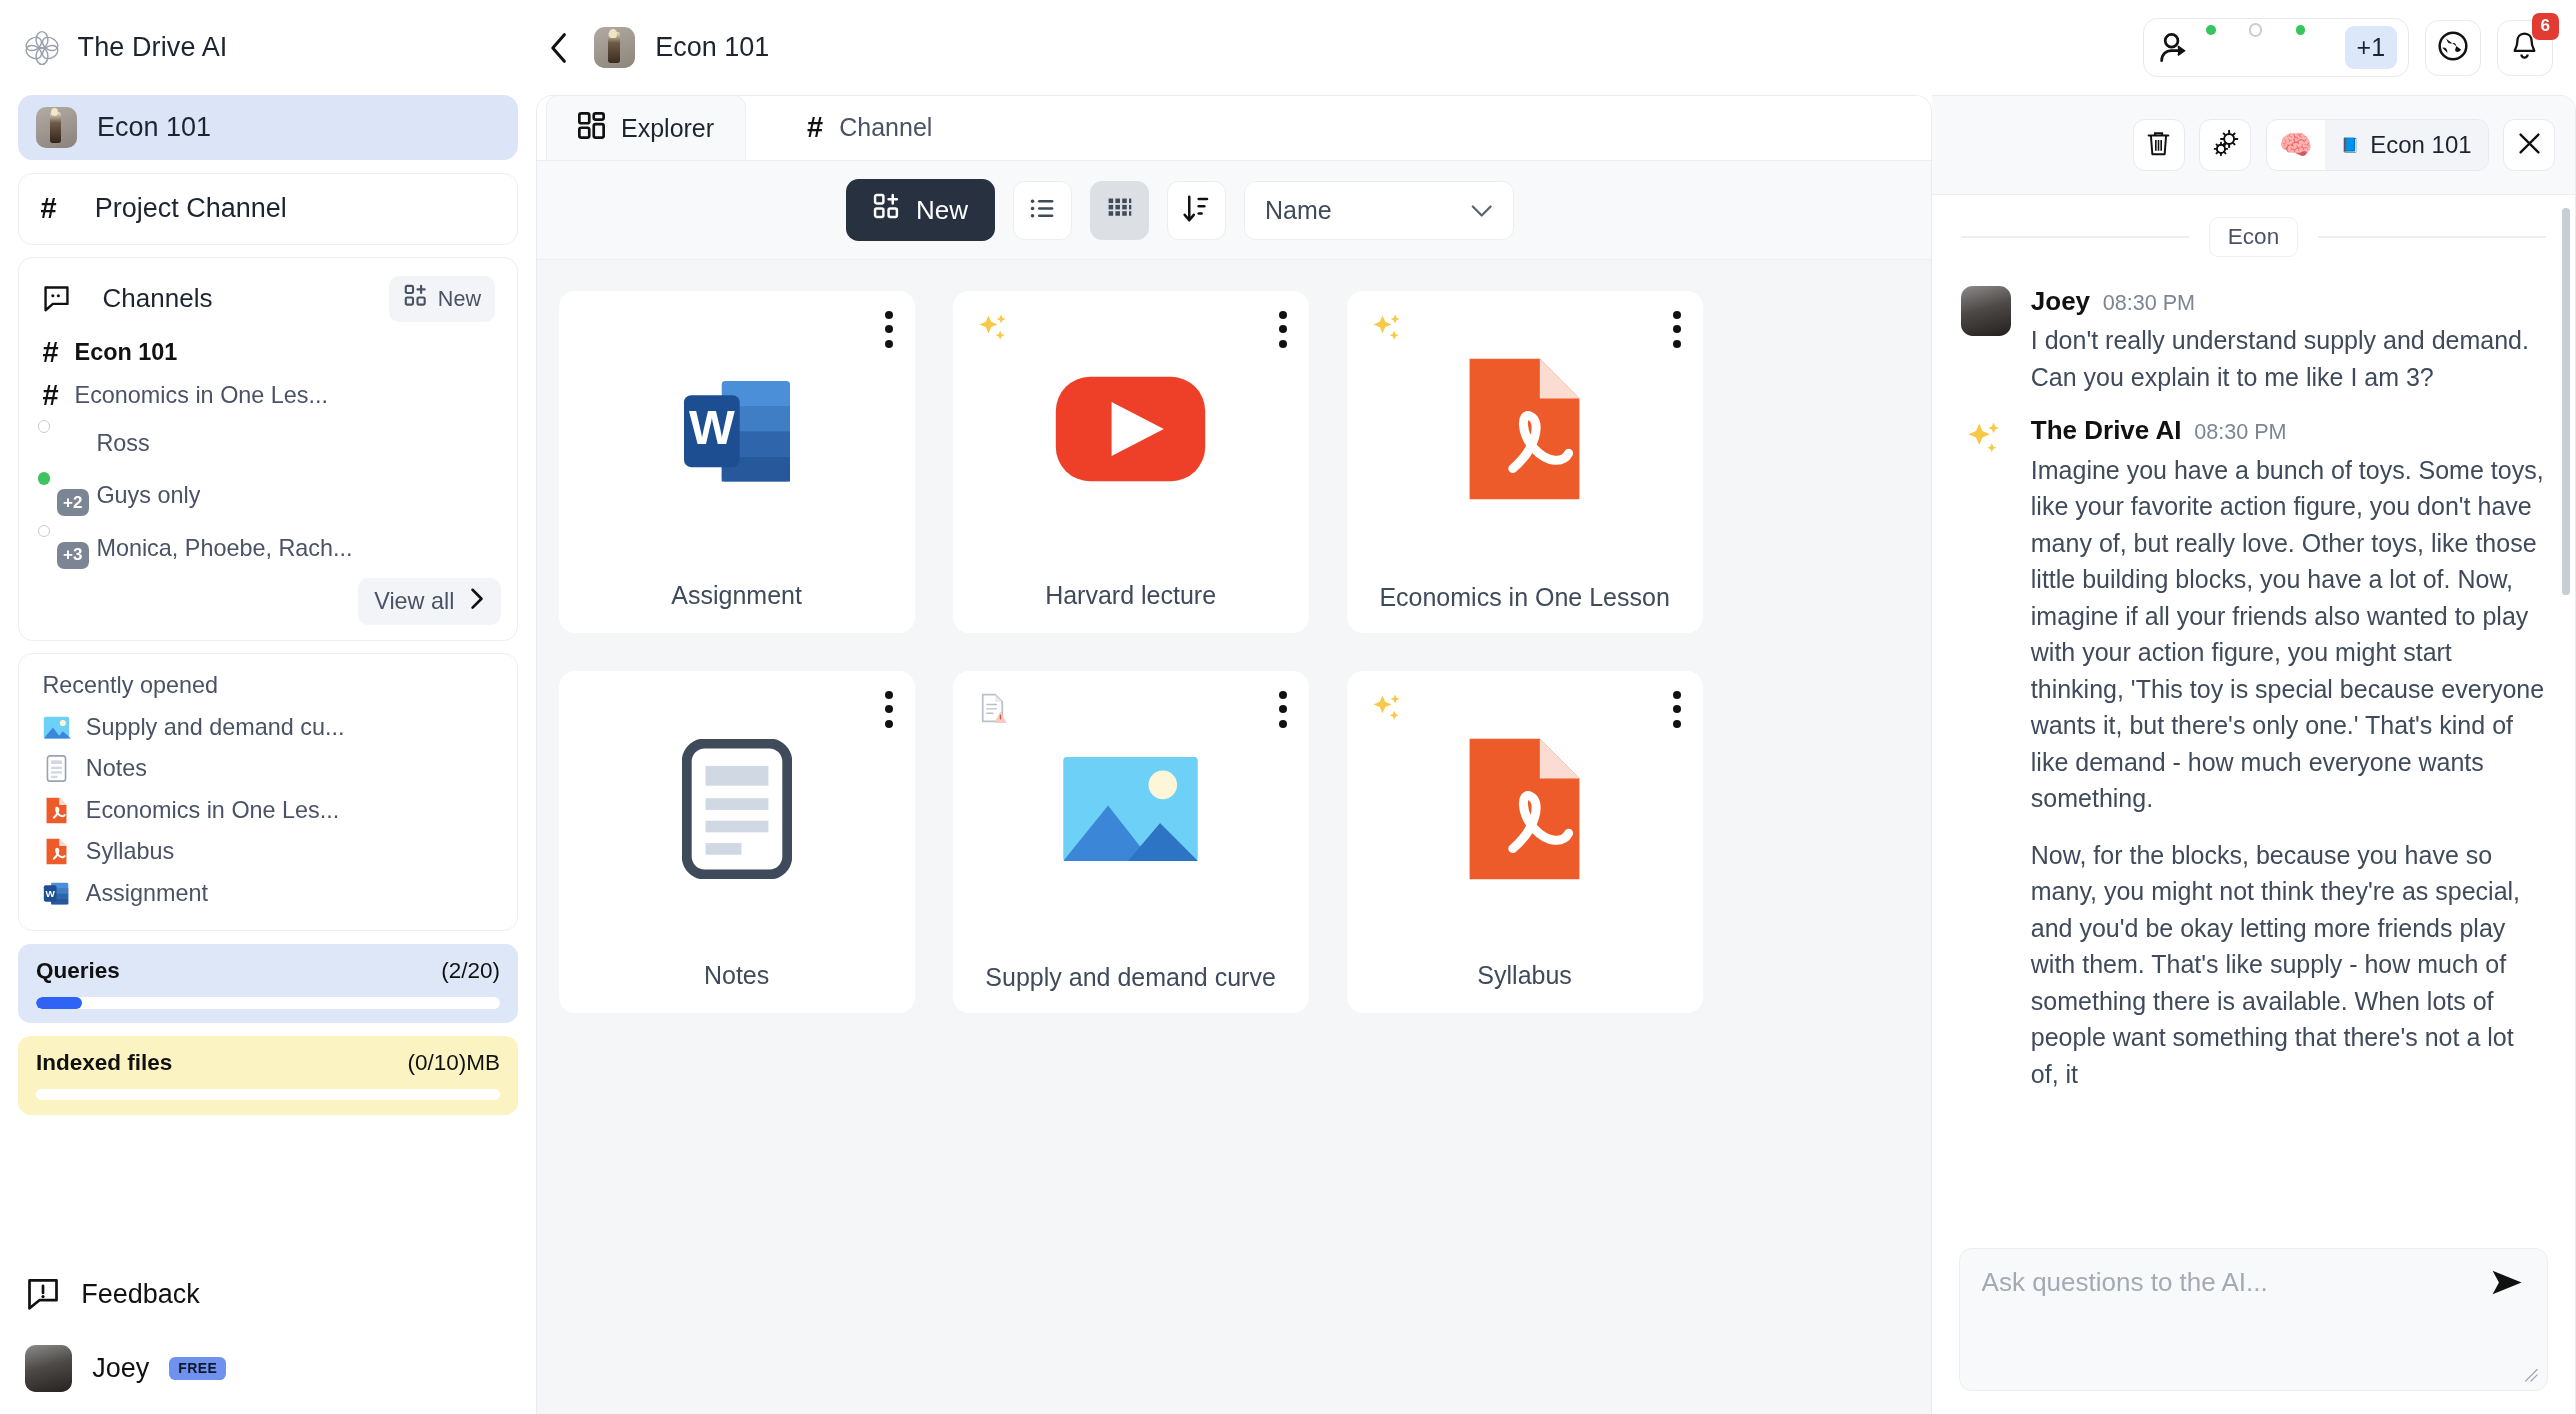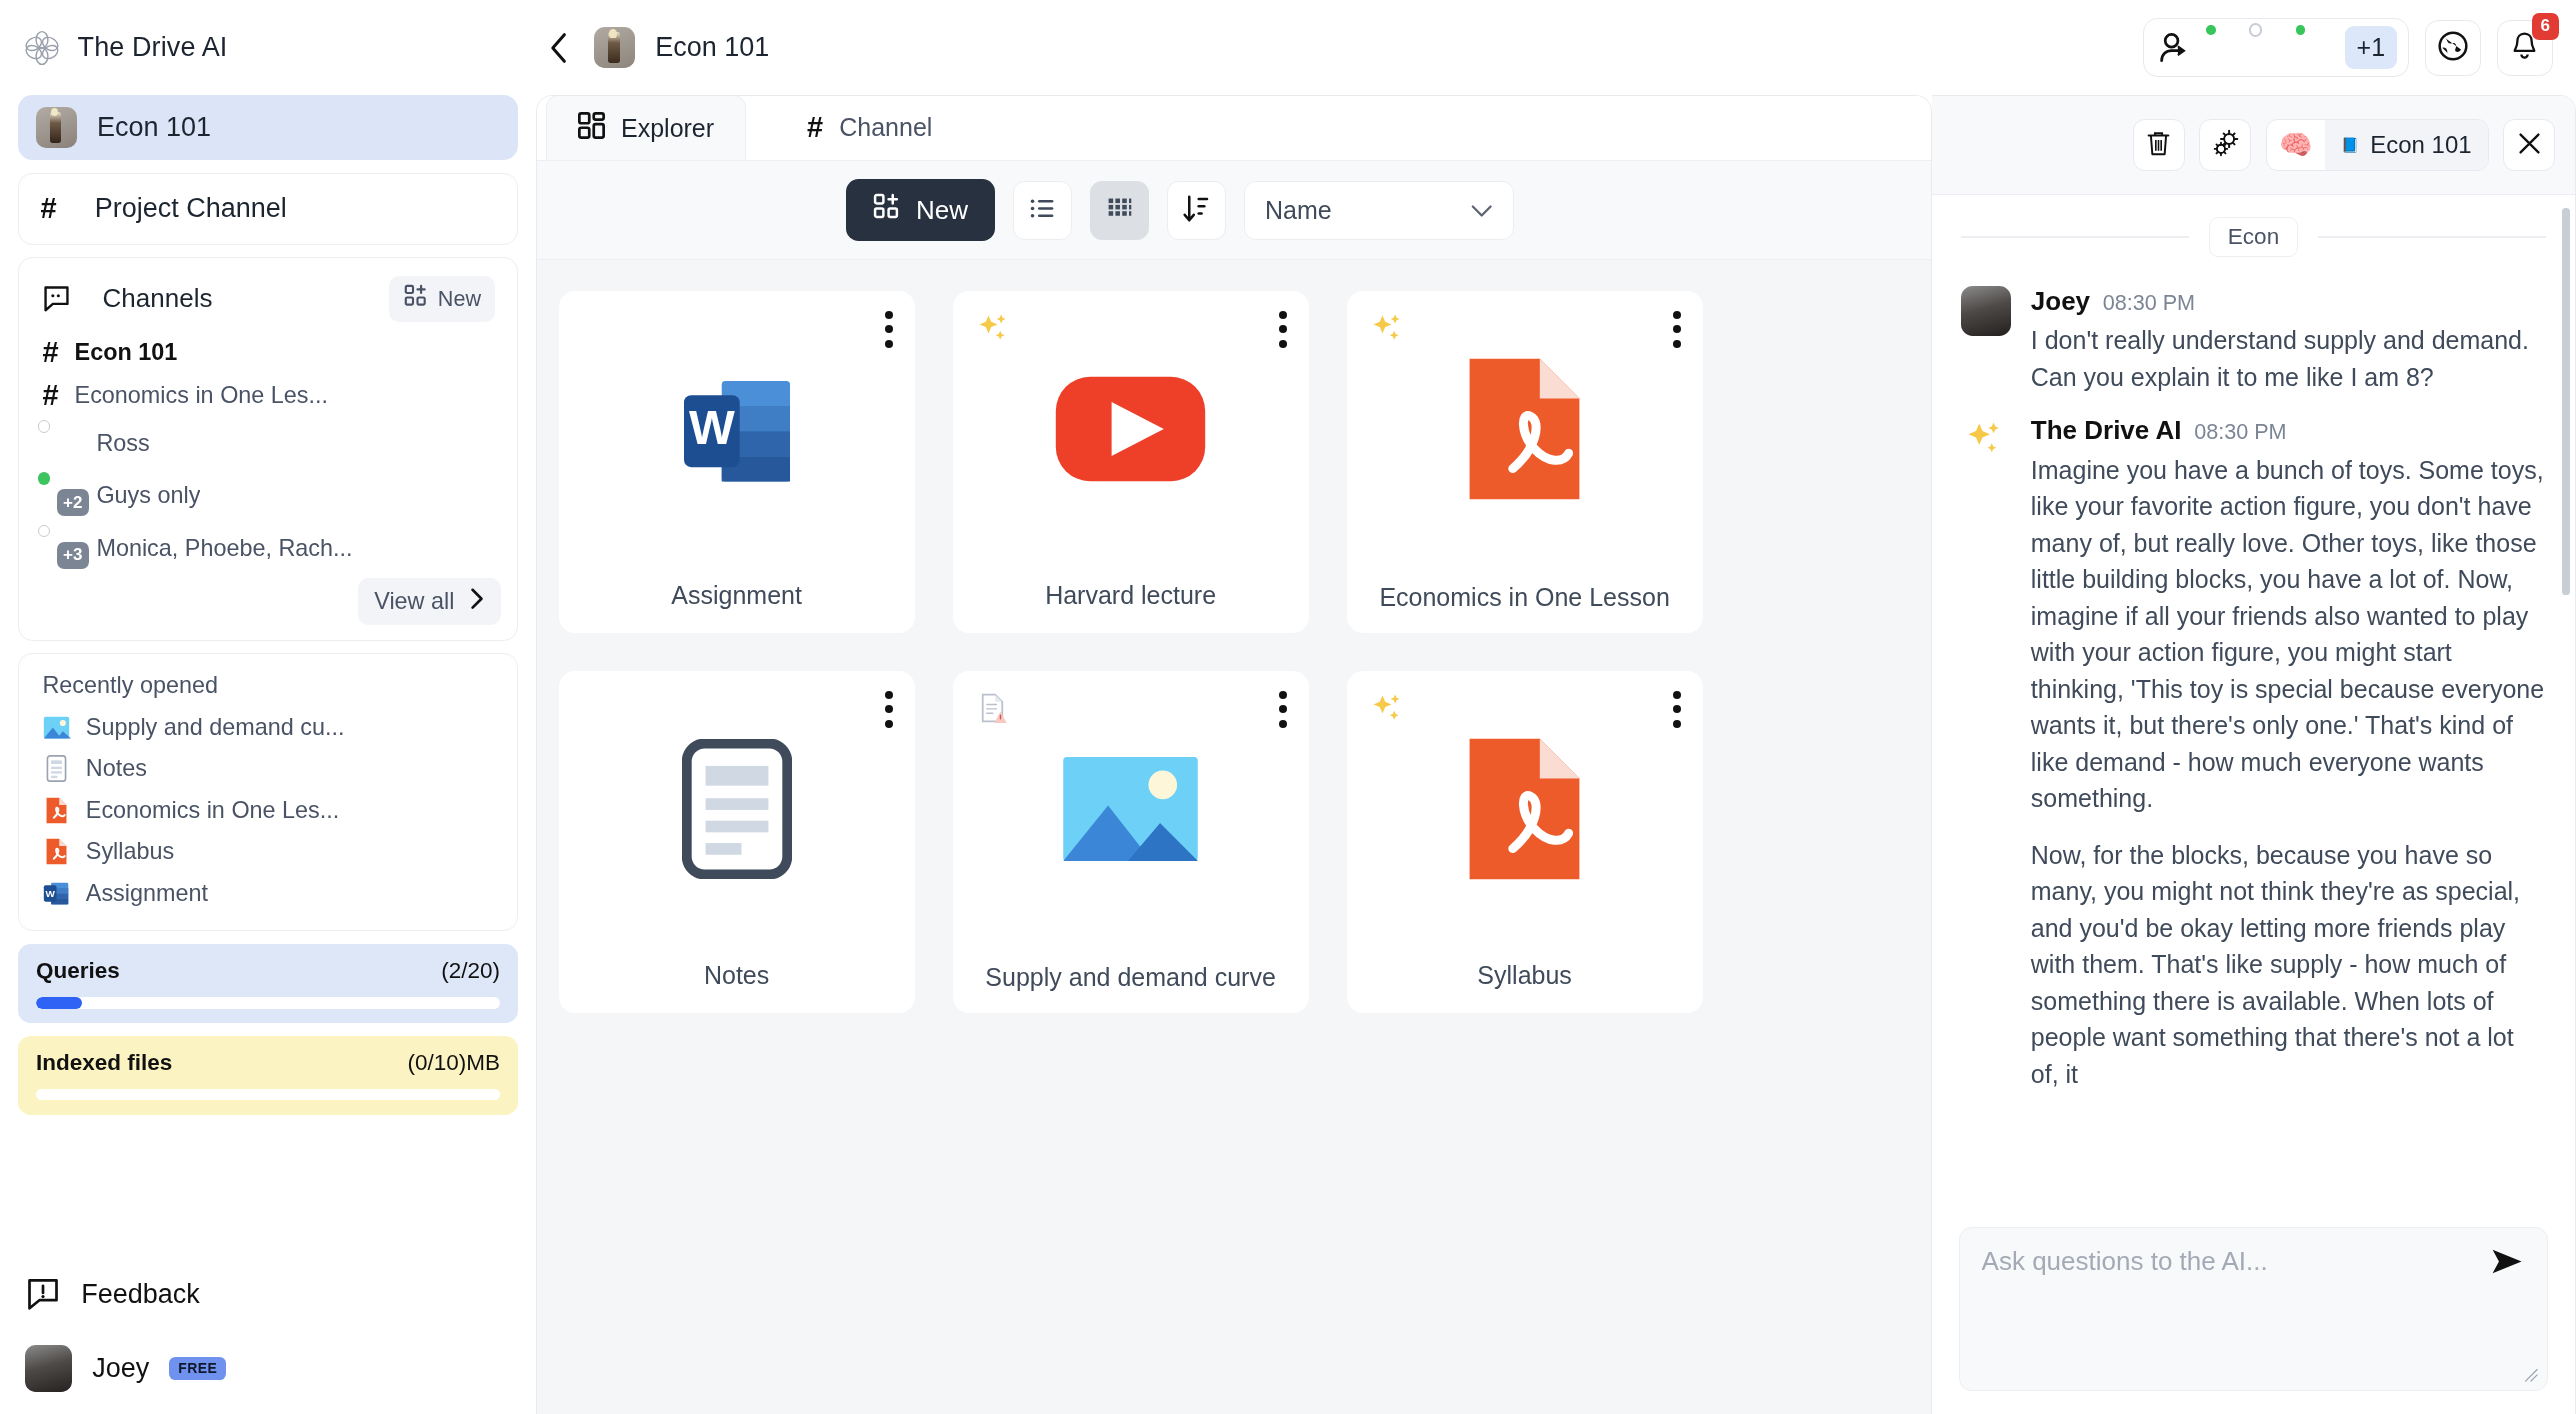--- a/index.html
+++ b/index.html
@@ -163,21 +163,21 @@
   .msg-av { width: 50px; height: 50px; border-radius: 11.7px; overflow: hidden; flex: 0 0 50px; }
   .msg-spark { width: 50px; height: 50px; flex: 0 0 50px; display: flex; align-items: center; justify-content: center; }
   .msg-main { flex: 1; min-width: 0; }
   .msg-head { display: flex; align-items: baseline; gap: 12.6px; }
   .msg-author { font-size: 26px; font-weight: 700; color: #111; }
   .msg-time { font-size: 21.6px; color: #7c8594; }
   .msg-text { font-size: 25px; line-height: 1.46; color: #3f4a5a; margin-top: 5.4px; }
   .msg-text p + p { margin-top: 20px; }
 
   .chat-foot { padding: 14.4px 27px 23.4px 27px; }
-  .composer { position: relative; border: 1.4px solid #eceef2; border-radius: 12.6px; background: #f8f9fb; height: 164px; }
+  .composer { position: relative; border: 1.4px solid #eceef2; border-radius: 12.6px; background: #f8f9fb; height: 143px; }
   .composer input { position: absolute; left: 21.6px; top: 18px; width: 504px; border: none; outline: none;
                     background: transparent; font-size: 26px; color: #3f4a5a; font-family: "Liberation Sans", sans-serif; }
   .composer input::placeholder { color: #a4aab5; }
   .send-btn { position: absolute; right: 20px; top: 18px; cursor: pointer; }
   .resize-grip { position: absolute; right: 9px; bottom: 7.2px; width: 16px; height: 16px; }
 
   .scrollbar { position: absolute; right: 5.4px; top: 12.6px; width: 7.2px; border-radius: 3.6px; background: #c9cdd5; height: 387px; }
 </style>
 </head>
 <body>
@@ -725,21 +725,21 @@
         </div>
 
         <div class="msg">
           <span class="msg-av" style="background:linear-gradient(165deg,#8c8c8c 0%,#4e4a48 45%,#221f1e 100%)"></span>
           <div class="msg-main">
             <div class="msg-head">
               <span class="msg-author">Joey</span>
               <span class="msg-time">08:30 PM</span>
             </div>
             <div class="msg-text">
-              <p>I don't really understand supply and demand. Can you explain it to me like I am 8?</p>
+              <p>I don't really understand supply and demand. Can you explain it to me like I am 3?</p>
             </div>
           </div>
         </div>
 
         <div class="msg">
           <span class="msg-spark">
             <svg width="43" height="43" viewBox="0 0 48 48">
               <path d="M17 5l3.6 8.4L29 17l-8.4 3.6L17 29l-3.6-8.4L5 17l8.4-3.6z" fill="#f7c948"></path>
               <path d="M33 4l1.9 4.3L39 10l-4.1 1.7L33 16l-1.9-4.3L27 10l4.1-1.7z" fill="#f7c948"></path>
               <path d="M31 27l1.7 3.8L36 32l-3.3 1.5L31 37l-1.7-3.5L26 32l3.3-1.2z" fill="#f7c948"></path>

